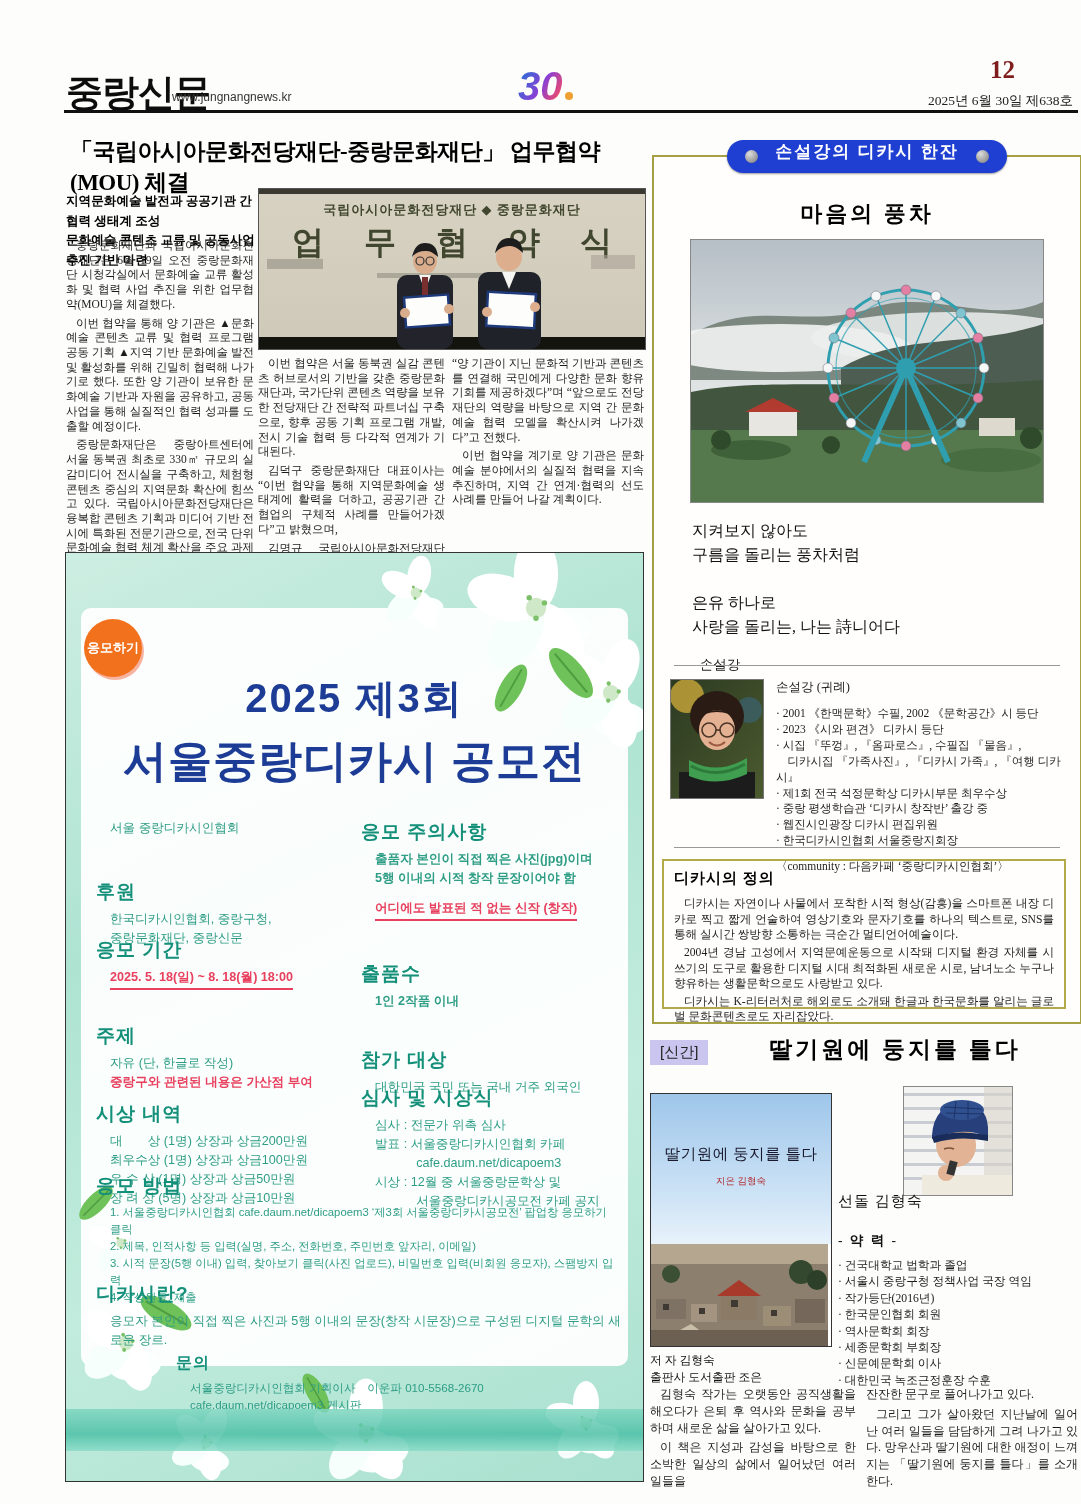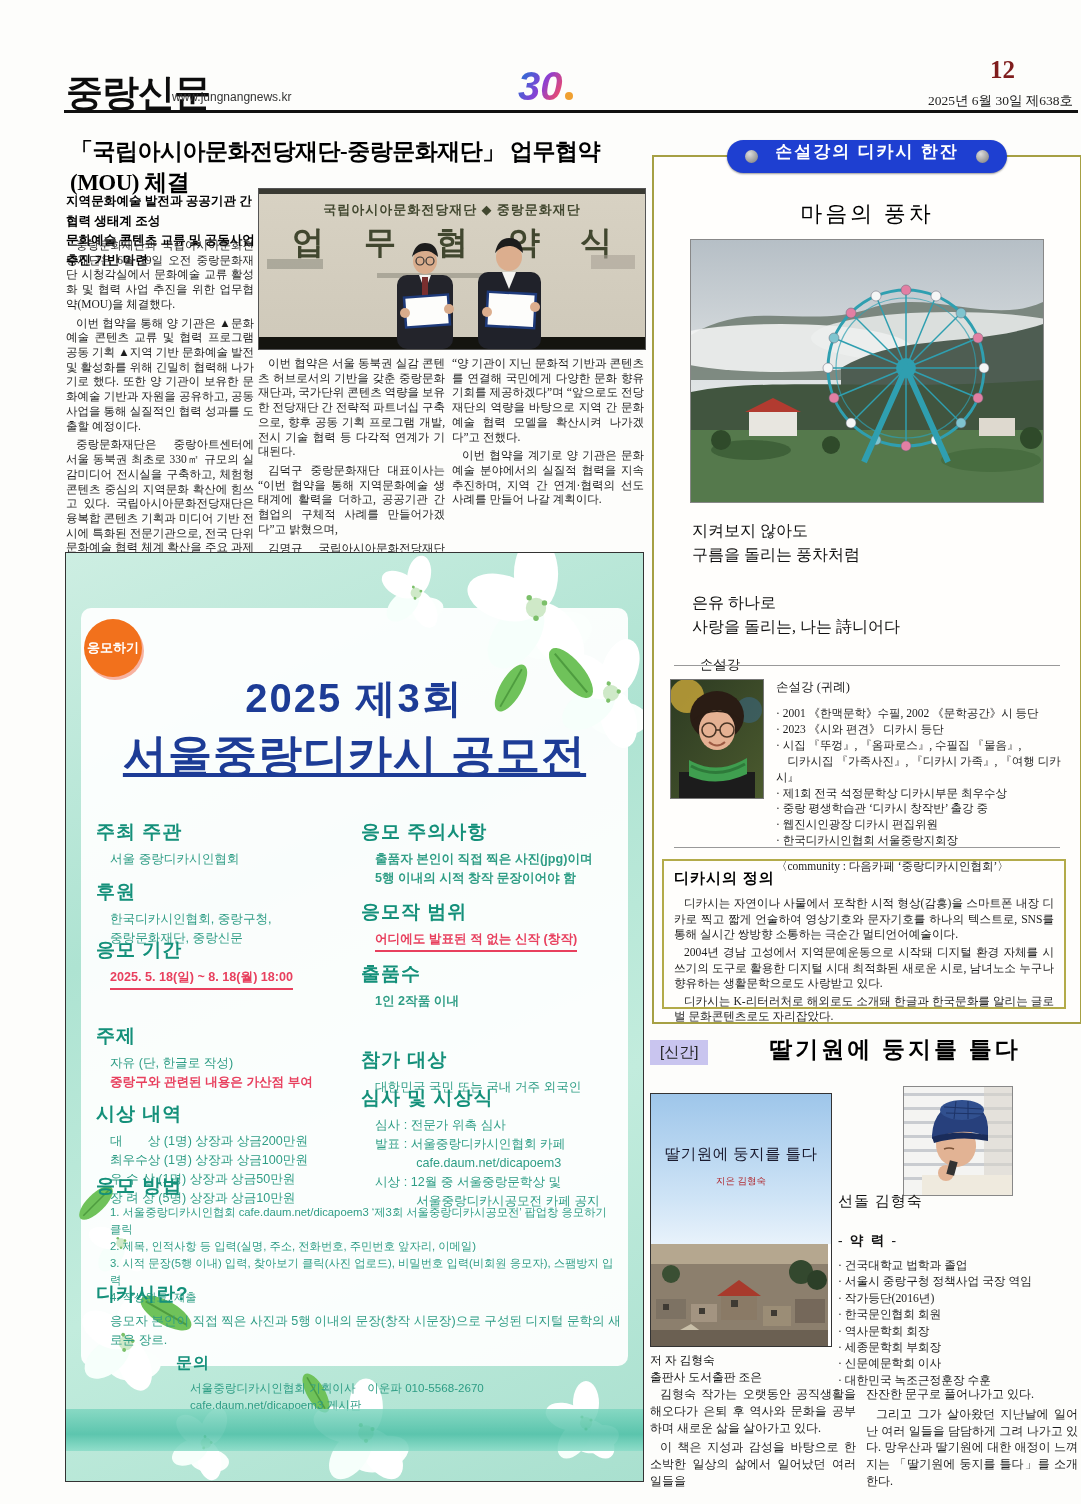--- a/index.html
+++ b/index.html
@@ -44,21 +44,21 @@
   
   .poster{left:65px;top:552px;width:577px;height:928px;border:1px solid #333;
           background:linear-gradient(155deg,#cdeee2 0%,#aee3d2 35%,#c2ecdd 65%,#a9e0cf 100%);overflow:hidden;
           font-family:"Liberation Sans","DejaVu Sans",sans-serif;}
   .poster-panel{position:absolute;left:15px;top:55px;width:547px;height:758px;background:rgba(255,255,255,.93);border-radius:10px;}
   .apply-badge{position:absolute;left:18px;top:66px;width:58px;height:58px;border-radius:50%;
                background:#f2711c;box-shadow:2px 3px 0 #f7b2a0;color:#fff;font-weight:700;font-size:13px;
                display:flex;align-items:center;justify-content:center;}
   .poster-title{position:absolute;left:0;top:118px;width:100%;text-align:center;color:#1d3c96;font-weight:900;}
   .poster-title .t1{font-size:40px;letter-spacing:2px;}
-  .poster-title .t2{font-size:44px;letter-spacing:1px;margin-top:0;text-decoration:underline;}
+  .poster-title .t2{font-size:44px;letter-spacing:1px;margin-top:6px;}
   .psec{position:absolute;color:#2e9d85;}
   .psec h3{margin:0 0 5px 0;font-size:19px;font-weight:800;color:#14907a;letter-spacing:1px;}
   .psec .body{font-size:12.6px;line-height:1.5;padding-left:14px;color:#2e9d85;}
   .redbold{color:#e8405e;font-weight:700;}
   .underline-red{border-bottom:2px solid #e8405e;display:inline-block;padding-bottom:1px;}
   .pcol-l{left:30px;width:265px;}
   .pcol-r{left:295px;width:260px;}
   .teal-ribbon{position:absolute;left:0;top:856px;width:577px;height:42px;
                background:linear-gradient(#7fd6c0,#4cbfa6 60%,#8adcc8);opacity:.85;}
   .poster-deco{position:absolute;left:0;top:0;width:577px;height:928px;pointer-events:none;}
@@ -66,21 +66,21 @@
   
   .dikasi-box{left:652px;top:155px;width:426px;height:865px;border:2px solid #a6a044;background:#fffefc;}
   .dikasi-badge{position:absolute;left:50%;top:-17px;transform:translateX(-50%);
                 width:280px;height:33px;background:#1e3fd1;border-radius:17px;
                 color:#fff;font-weight:700;font-size:17px;letter-spacing:2px;
                 display:flex;align-items:flex-start;justify-content:center;box-shadow:0 1px 2px rgba(0,0,0,.4);}
   .rivet{position:absolute;top:10px;width:13px;height:13px;border-radius:50%;
          background:radial-gradient(circle at 35% 30%,#ddd,#777);}
   .rivet.left{left:18px;} .rivet.right{right:18px;}
   .poem-title{position:absolute;left:0;top:42px;width:100%;text-align:center;
-              font-size:22px;font-weight:400;letter-spacing:3px;color:#000;}
+              font-size:22px;font-weight:700;letter-spacing:3px;color:#000;}
   .wheel-photo{position:absolute;left:36px;top:82px;width:352px;height:262px;border:1px solid #888;overflow:hidden;}
   .poem{position:absolute;left:38px;top:362px;font-size:16px;line-height:1.5;color:#111;}
   .poem-sign{margin-top:16px;font-size:13.5px;color:#222;}
   .div1{position:absolute;left:20px;top:508px;width:386px;height:1px;background:#999;}
   .profile-photo{position:absolute;left:16px;top:522px;width:92px;height:118px;border:1px solid #777;overflow:hidden;}
   .profile-text{position:absolute;left:122px;top:522px;width:292px;font-size:11.5px;line-height:1.38;color:#1c1c1c;}
   .profile-name{margin-bottom:10px;font-size:12.5px;}
   .community-line{margin-top:10px;}
   .div2{position:absolute;left:20px;top:690px;width:386px;height:1px;background:#999;}
   .def-box{position:absolute;left:8px;top:702px;width:404px;height:150px;border:2px solid #b3ab4a;padding:6px 10px;box-sizing:border-box;}
@@ -208,21 +208,20 @@
       <use href="#flw" transform="translate(520,870) scale(1.0)"></use>
     </svg>
 
     <div class="apply-badge">응모하기</div>
     <div class="poster-title">
       <div class="t1">2025 제3회</div>
       <div class="t2">서울중랑디카시 공모전</div>
     </div>
 
     <div class="psec pcol-l" style="top:266px;">
-      <h3>주최 주관</h3>
       <div class="body pre">서울 중랑디카시인협회</div>
     </div>
     <div class="psec pcol-l" style="top:326px;">
       <h3>후원</h3>
       <div class="body pre">한국디카시인협회, 중랑구청,
 중랑문화재단, 중랑신문</div>
     </div>
     <div class="psec pcol-l" style="top:384px;">
       <h3>응모 기간</h3>
       <div class="body"><span class="redbold underline-red">2025. 5. 18(일) ~ 8. 18(월) 18:00</span></div>
@@ -241,21 +240,20 @@
 우 수 상 (1명) 상장과 상금50만원
 장 려 상 (5명) 상장과 상금10만원</div>
     </div>
 
     <div class="psec pcol-r" style="top:266px;">
       <h3>응모 주의사항</h3>
       <div class="body pre redbold">출품자 본인이 직접 찍은 사진(jpg)이며
 5행 이내의 시적 창작 문장이어야 함</div>
     </div>
     <div class="psec pcol-r" style="top:346px;">
-      <h3>응모작 범위</h3>
       <div class="body"><span class="redbold underline-red">어디에도 발표된 적 없는 신작 (창작)</span></div>
     </div>
     <div class="psec pcol-r" style="top:408px;">
       <h3>출품수</h3>
       <div class="body redbold">1인 2작품 이내</div>
     </div>
     <div class="psec pcol-r" style="top:494px;">
       <h3>참가 대상</h3>
       <div class="body">대한민국 국민 또는 국내 거주 외국인</div>
     </div>

